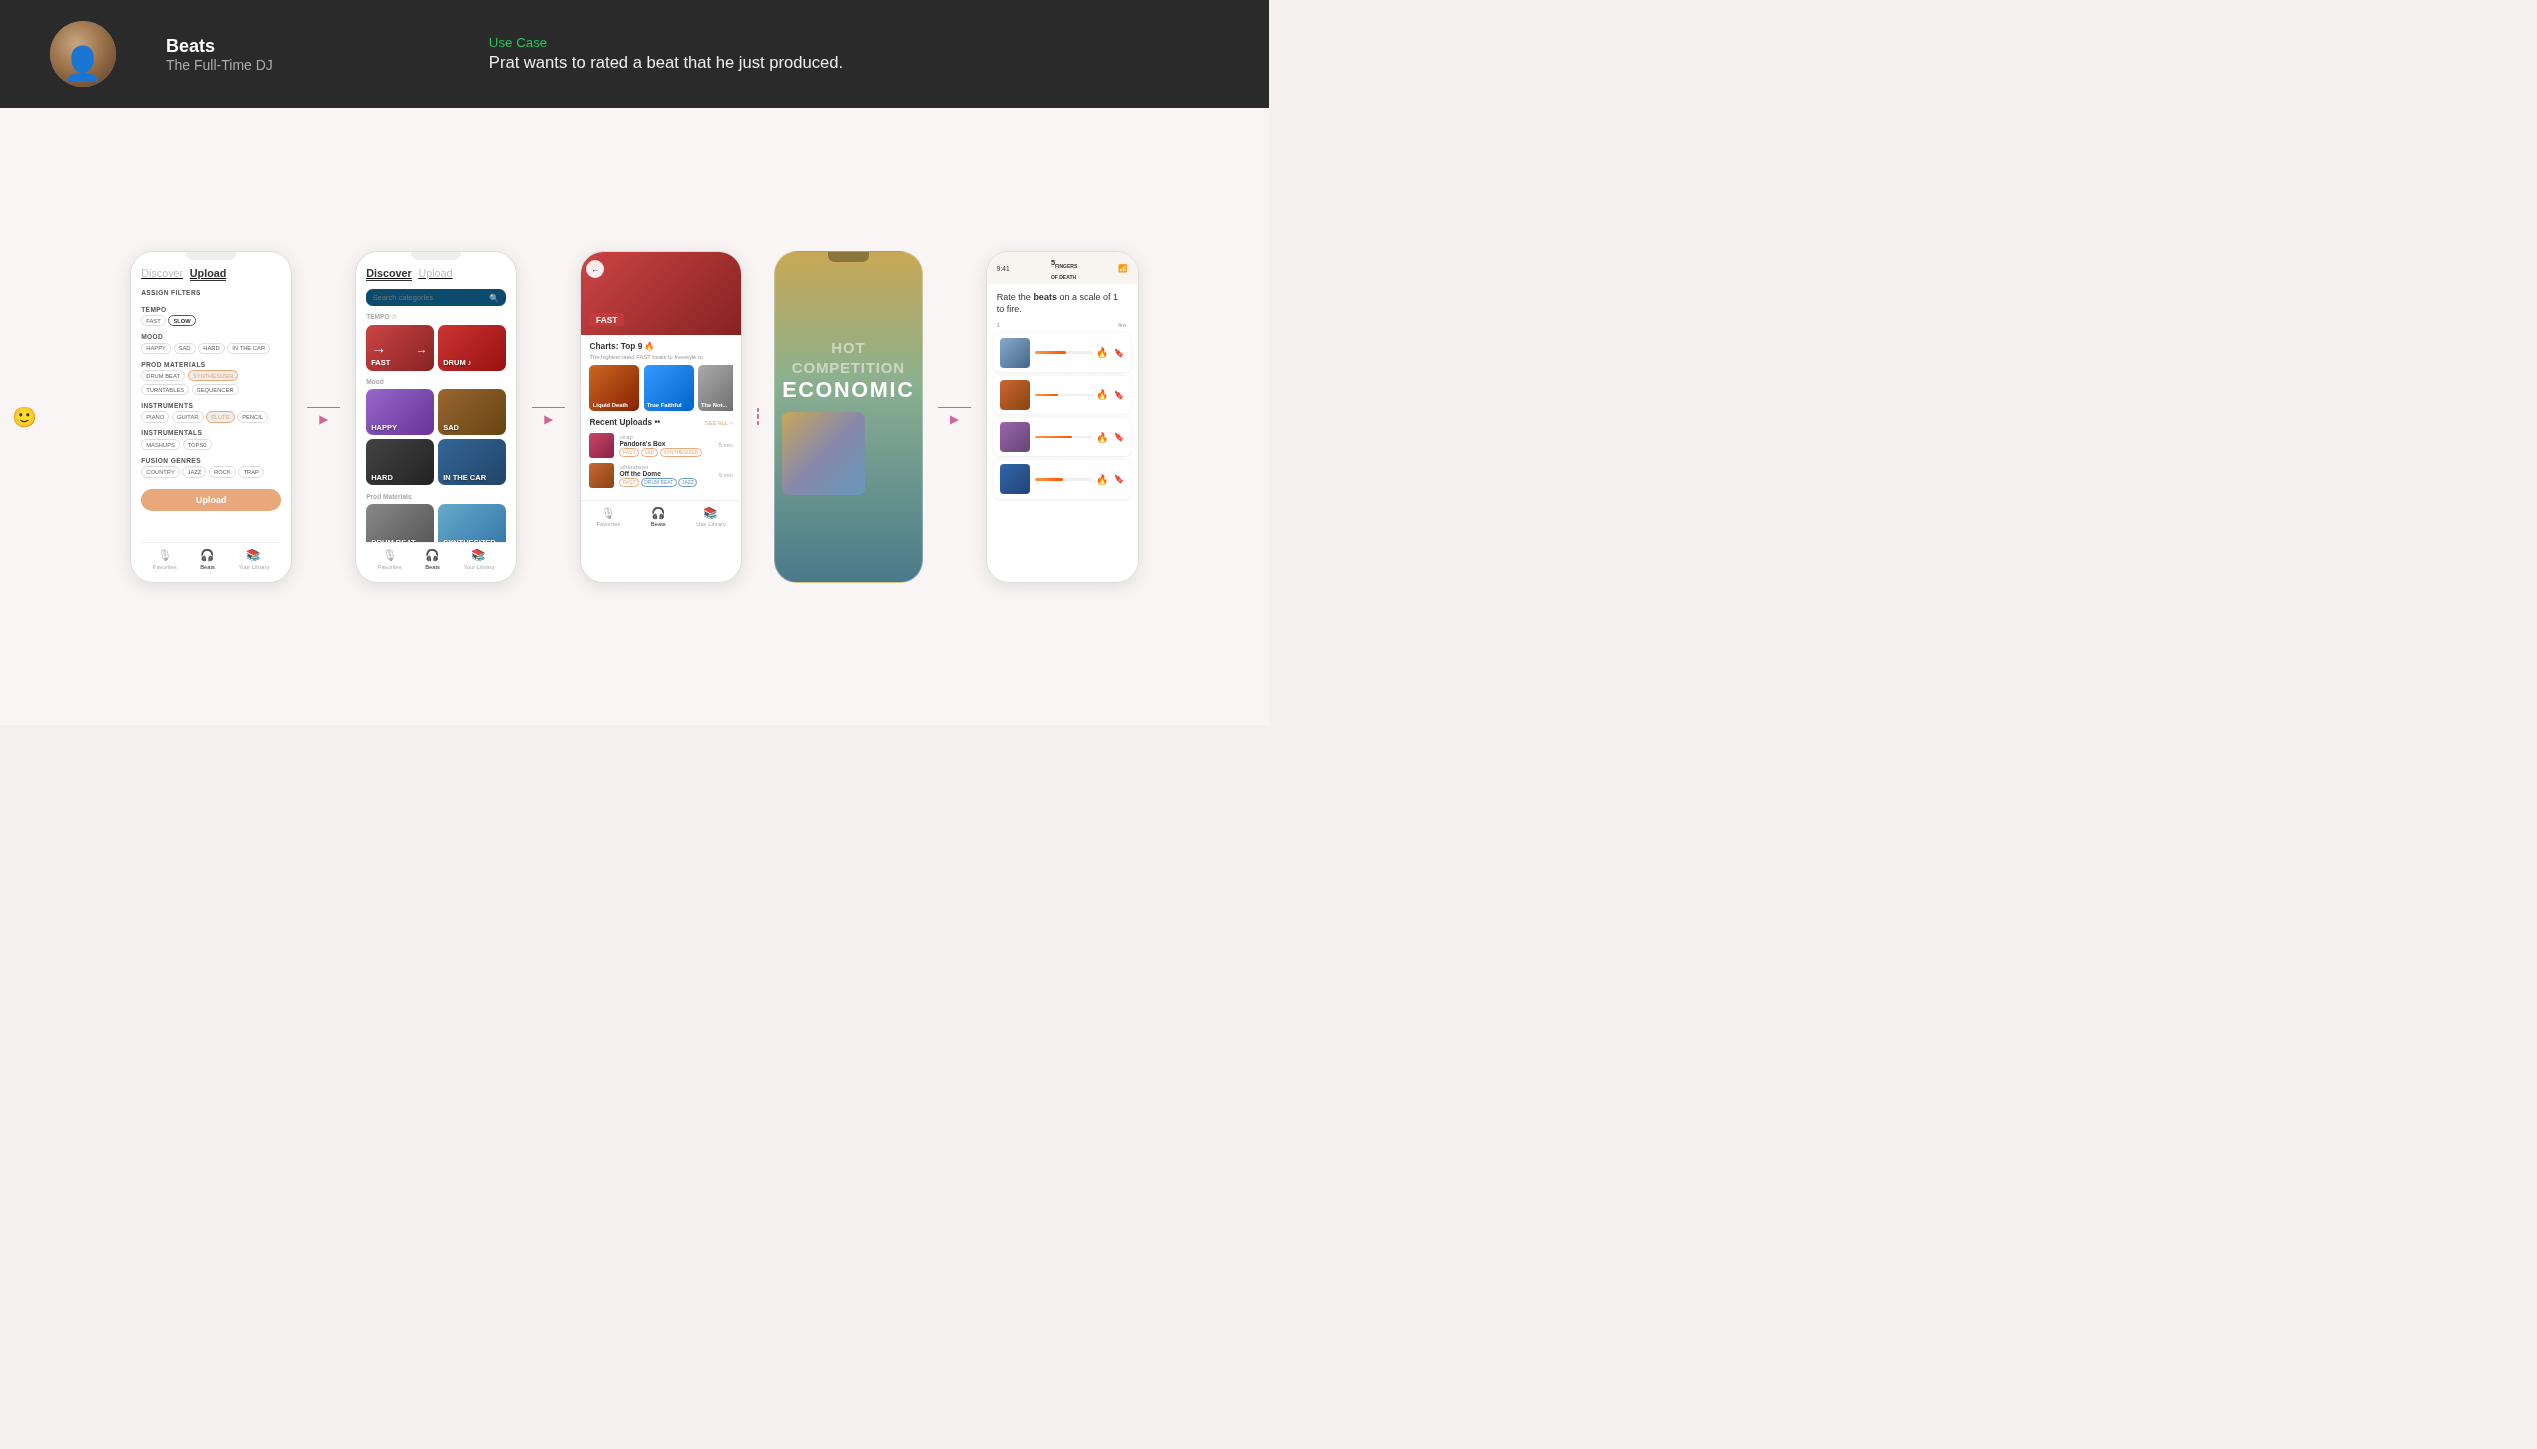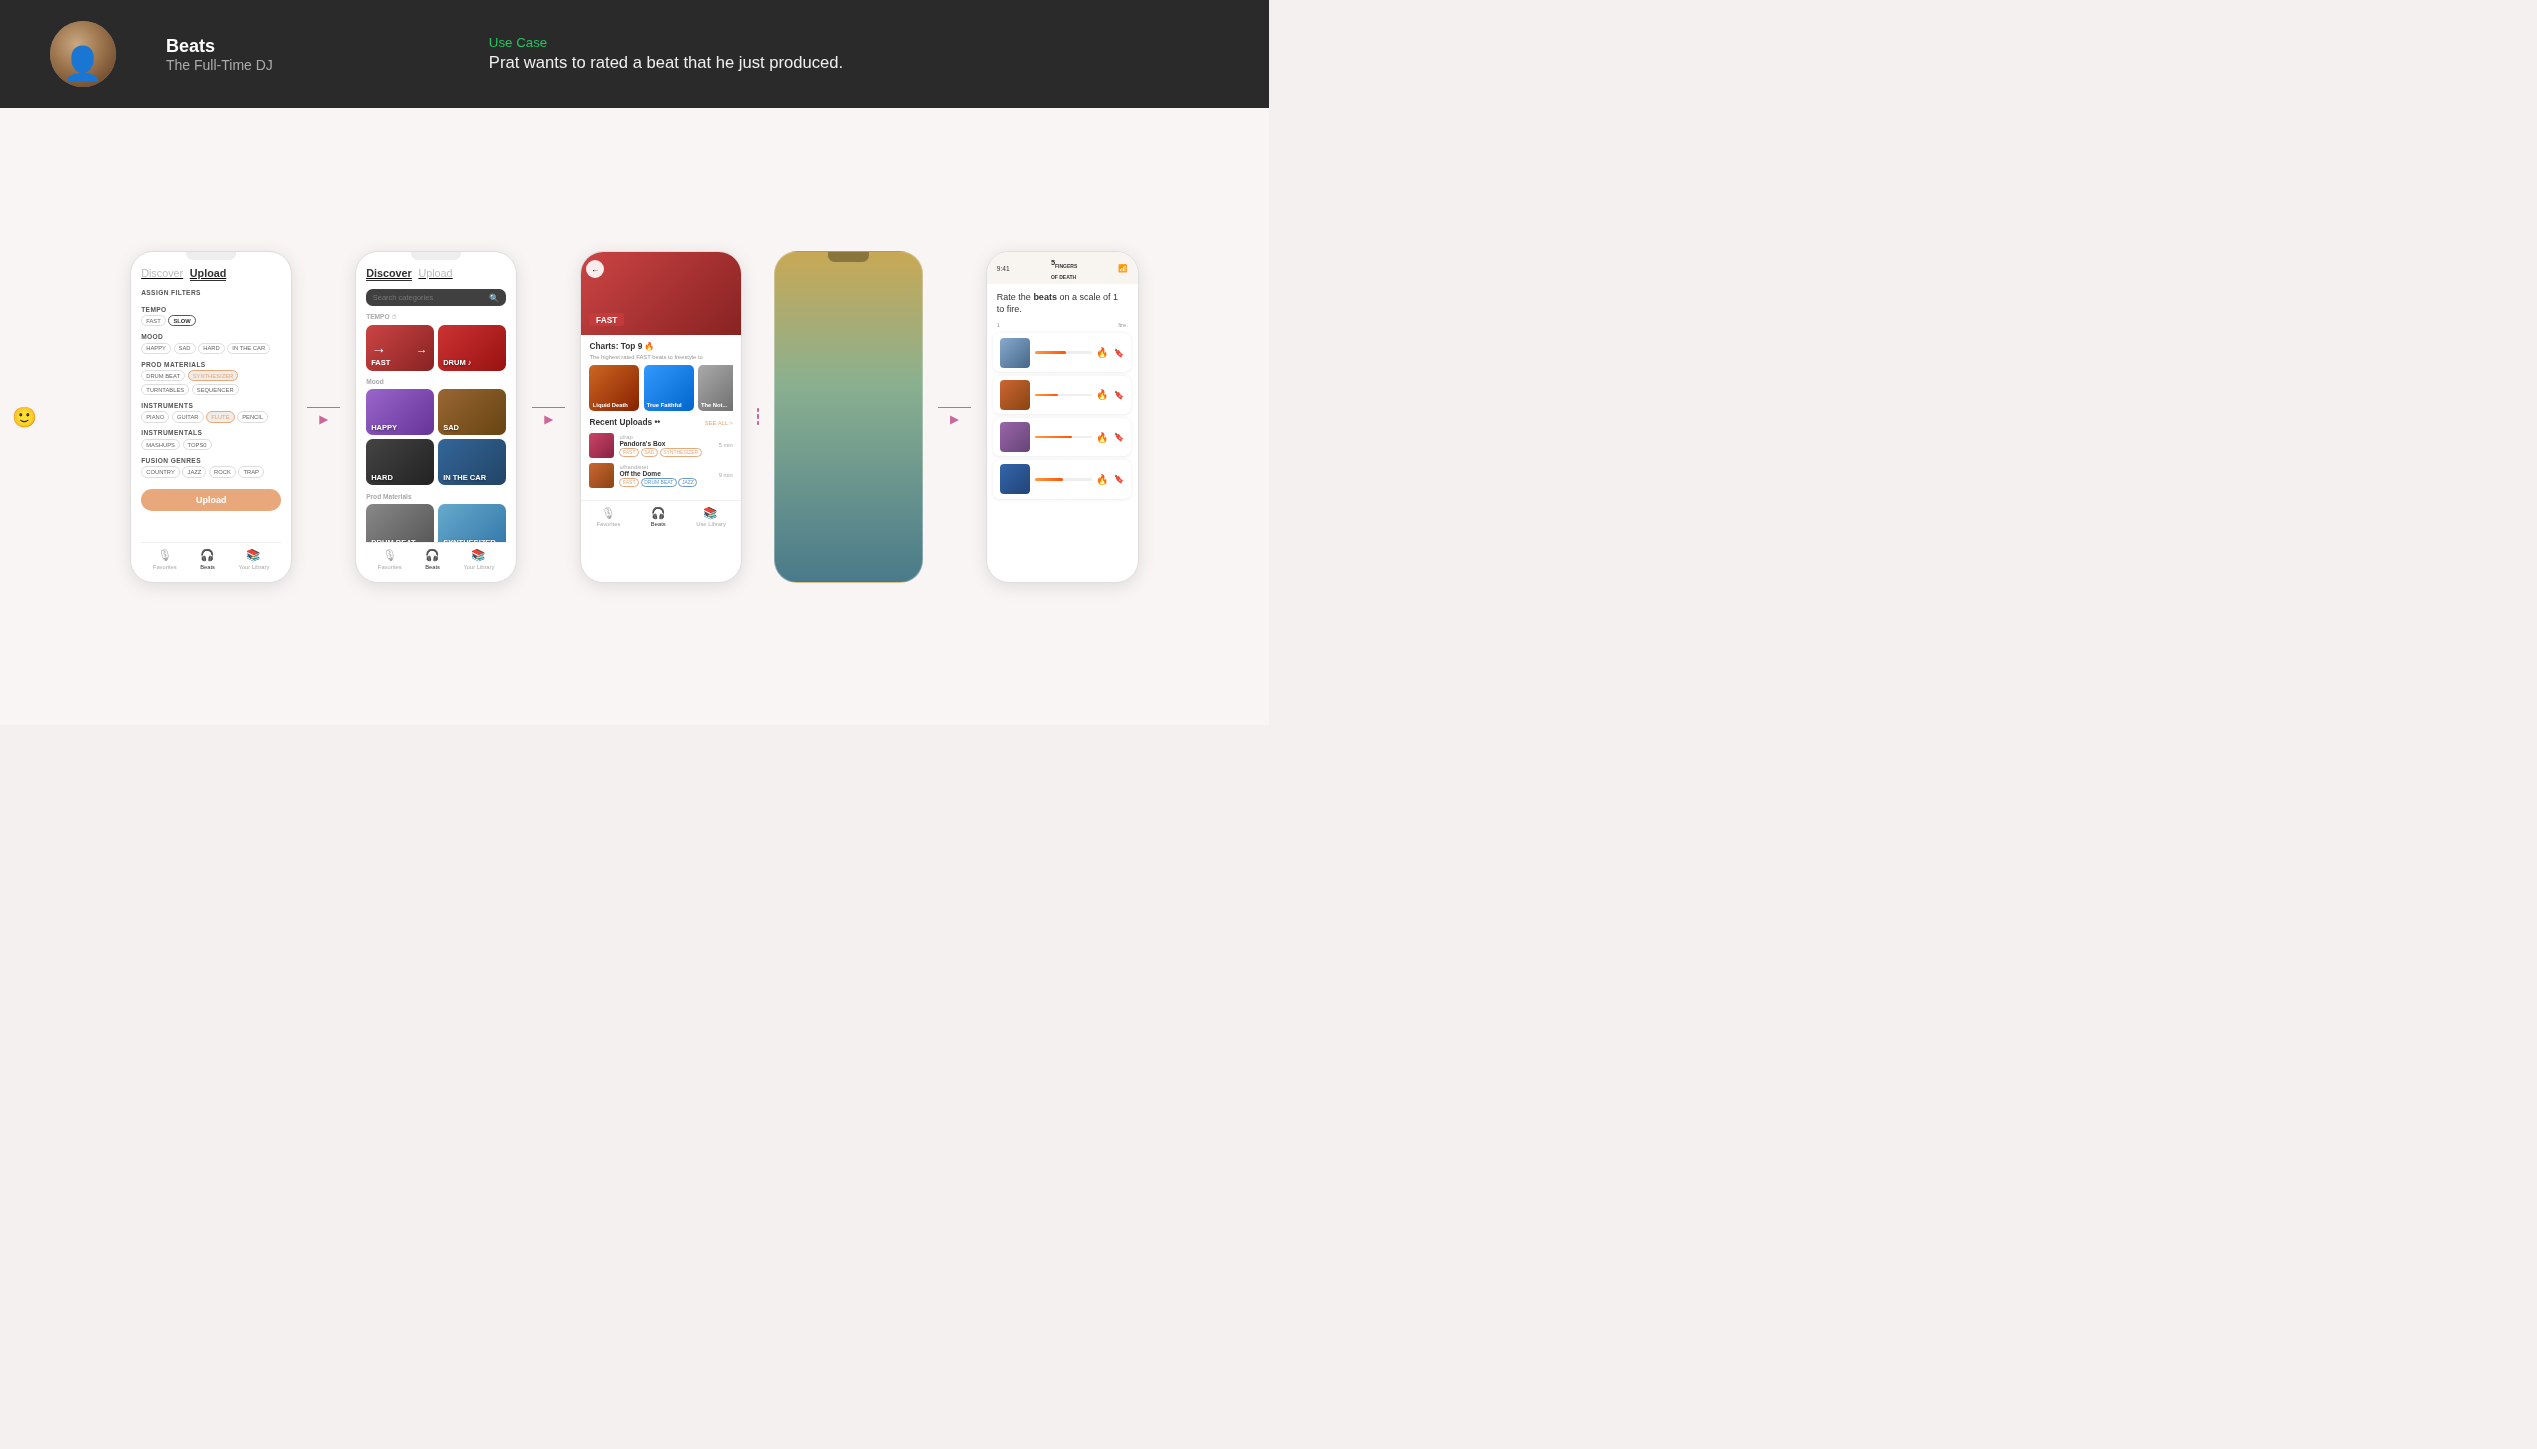--- a/index.html
+++ b/index.html
@@ -197,21 +197,21 @@
     
     .phone-2 {
       width: 162px;
       height: 332px;
     }
 
     
     .search-bar {
       display: flex;
       align-items: center;
-      background: #404040;
+      background: #0c4a6e;
       border-radius: 6.6px;
       padding: 3.3px 6.6px;
       margin-bottom: 6.6px;
       gap: 3.3px;
     }
     .search-bar input {
       border: none;
       background: transparent;
       font-size: 7.5px;
       outline: none;
@@ -759,20 +759,26 @@
       <div style="width:1.7px;height:4.1px;background:#cc6699;border-radius:0.8px;margin:0 auto;"></div>
       <div style="width:1.7px;height:4.1px;background:#cc6699;border-radius:0.8px;margin:0 auto;"></div>
       <div style="width:1.7px;height:4.1px;background:#cc6699;border-radius:0.8px;margin:0 auto;"></div>
     </div>
   </div>
 
   <div class="phone-4">
     <div class="phone-notch-4">
       <div class="notch-4"></div>
     </div>
+    <div style="text-align:center;padding:16.6px;">
+      <div class="competition-text">HOT</div>
+      <div class="competition-text">COMPETITION</div>
+      <div class="economic-text">ECONOMIC</div>
+      <div class="album-art-center"></div>
+    </div>
   </div>
 
   <div style="display:flex;flex-direction:column;align-items:center;gap:3.3px;">
     <div style="width:33px;height:0.8px;border-top:1.2px solid #cc6699;"></div>
     <div style="color:#cc6699;font-size:11.6px;">▶</div>
   </div>
 
   <div class="phone phone-5">
 
     <div class="rate-header">

